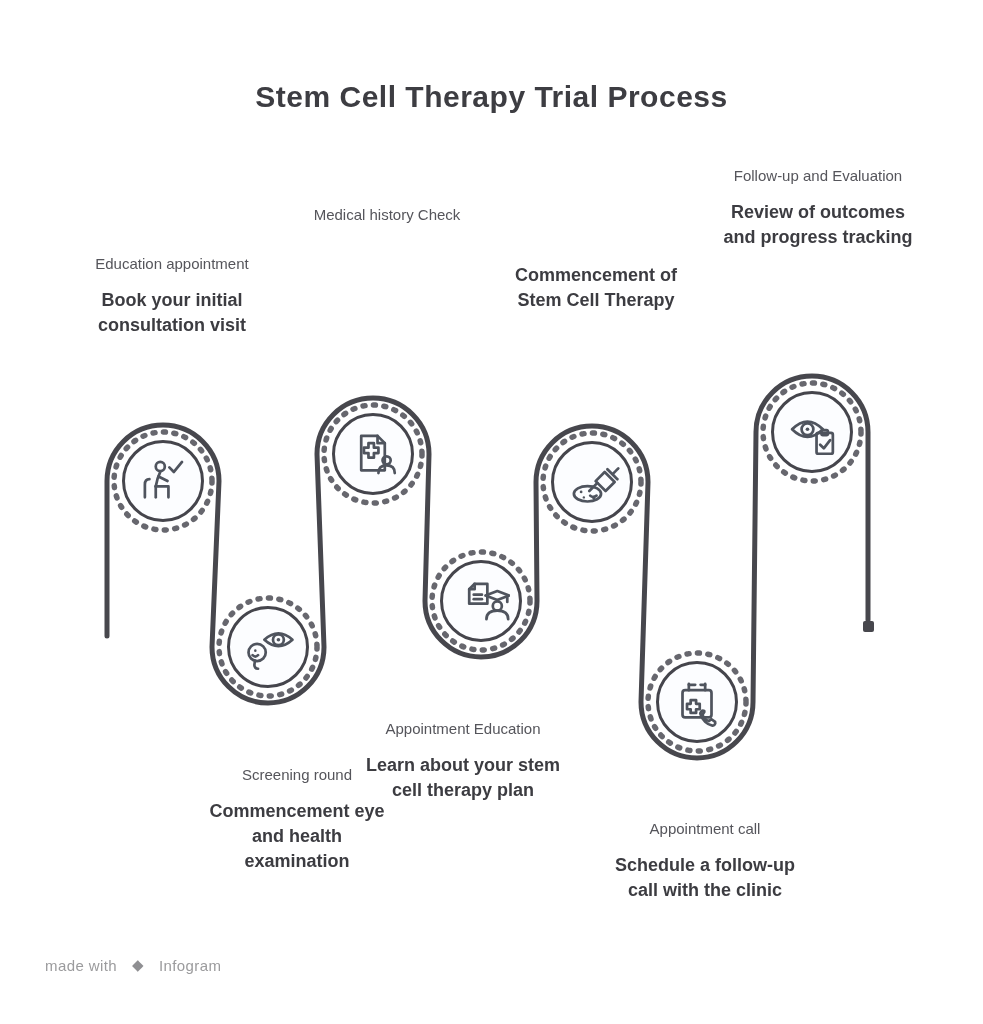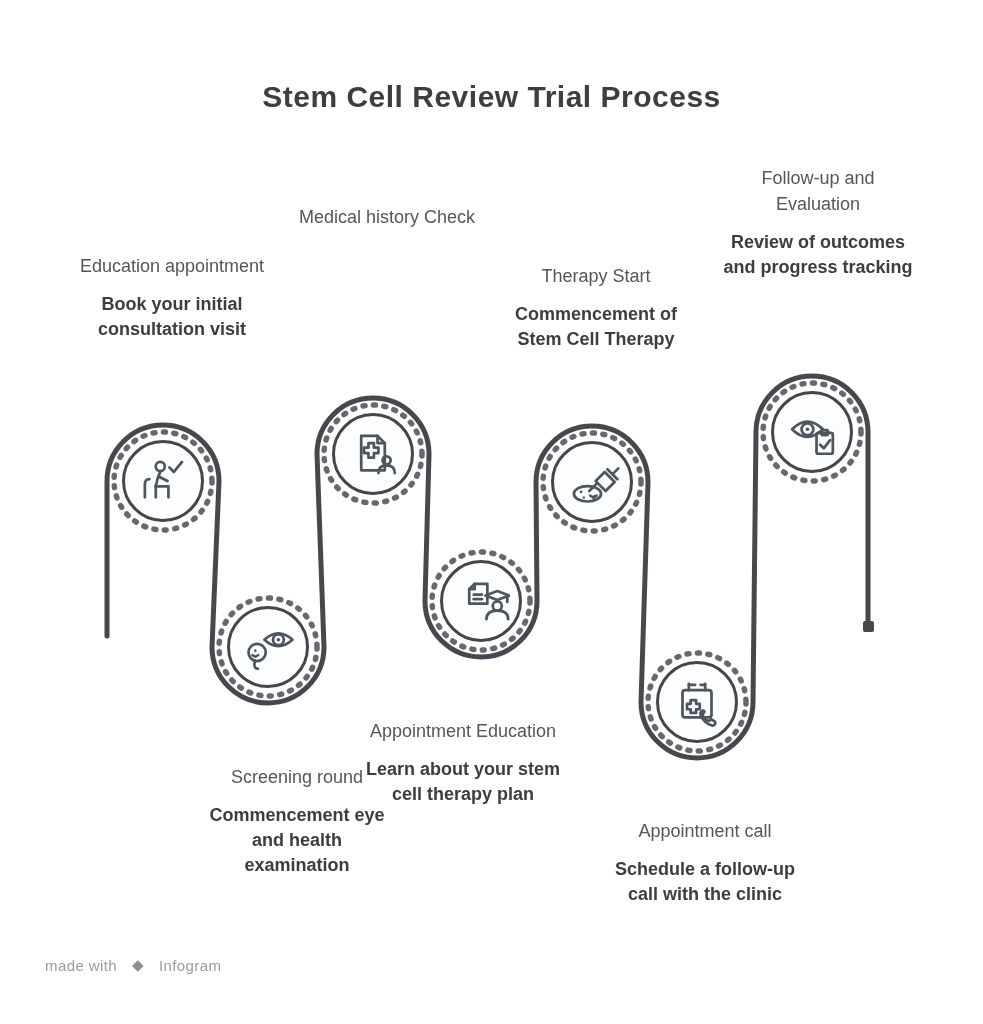--- a/index.html
+++ b/index.html
@@ -12,21 +12,21 @@
     position:absolute;left:0;top:80px;width:983px;text-align:center;z-index:3;
     font-size:30px;font-weight:bold;color:#3d3d42;letter-spacing:.5px;
   }
   .node{
     position:absolute;width:82px;height:82px;margin-left:-41px;margin-top:-41px;
     border-radius:50%;background:#fcfdff;border:3px solid #45454c;z-index:4;
     display:flex;align-items:center;justify-content:center;box-sizing:border-box;
   }
   .node svg{width:58px;height:58px;}
   .tblock{position:absolute;z-index:3;text-align:center;}
-  .tlabel{font-size:18px;font-weight:400;color:#55555b;line-height:1.45;margin-bottom:13px;}
+  .tlabel{font-size:15px;font-weight:400;color:#55555b;line-height:1.45;margin-bottom:13px;}
   .tdetail{font-size:18px;font-weight:bold;color:#3c3c41;line-height:1.4;}
   .watermark{
     position:absolute;left:45px;top:956px;z-index:3;display:flex;align-items:center;gap:15px;
     font-size:15px;color:#9b9b9d;letter-spacing:.4px;
   }
   .wm-logo{font-size:15px;color:#8f8f92;}
   .stroke-ico{stroke:#4f545e;fill:none;stroke-width:3;stroke-linecap:round;stroke-linejoin:round;}
   .fill-ico{fill:#4f545e;stroke:none;}
 </style>
 </head>
@@ -51,21 +51,21 @@
       <circle cx="163" cy="481" r="49"></circle>
       <circle cx="268" cy="647" r="49"></circle>
       <circle cx="373" cy="454" r="49"></circle>
       <circle cx="481" cy="601" r="49"></circle>
       <circle cx="592" cy="482" r="49"></circle>
       <circle cx="697" cy="702" r="49"></circle>
       <circle cx="812" cy="432" r="49"></circle>
     </g>
   </svg>
 
-  <div class="page-title">Stem Cell Review Trial Process</div>
+  <div class="page-title">Stem Cell Therapy Trial Process</div>
 
   <div class="node" style="left:163px;top:481px;">
     <svg viewBox="0 0 64 64">
       <g class="stroke-ico">
         <circle cx="29" cy="16" r="5"></circle>
         <polyline points="39 17 44 22 53 11"></polyline>
         <path d="M29 22 C26 28 25 32 24 38"></path>
         <path d="M27 27 L37 32"></path>
         <path d="M24 38 H38 V50"></path>
         <path d="M24 38 V50"></path>
@@ -161,21 +161,20 @@
   <div class="tblock" style="left:77px;top:253px;width:190px;">
     <div class="tlabel">Education appointment</div>
     <div class="tdetail">Book your initial consultation visit</div>
   </div>
 
   <div class="tblock" style="left:292px;top:204px;width:190px;">
     <div class="tlabel">Medical history Check</div>
   </div>
 
   <div class="tblock" style="left:496px;top:263px;width:200px;">
-    <div class="tlabel">Therapy Start</div>
     <div class="tdetail">Commencement of Stem Cell Therapy</div>
   </div>
 
   <div class="tblock" style="left:718px;top:165px;width:200px;">
     <div class="tlabel">Follow-up and Evaluation</div>
     <div class="tdetail">Review of outcomes and progress tracking</div>
   </div>
 
   <div class="tblock" style="left:170px;top:764px;width:190px;margin-left:32px;">
     <div class="tlabel">Screening round</div>

